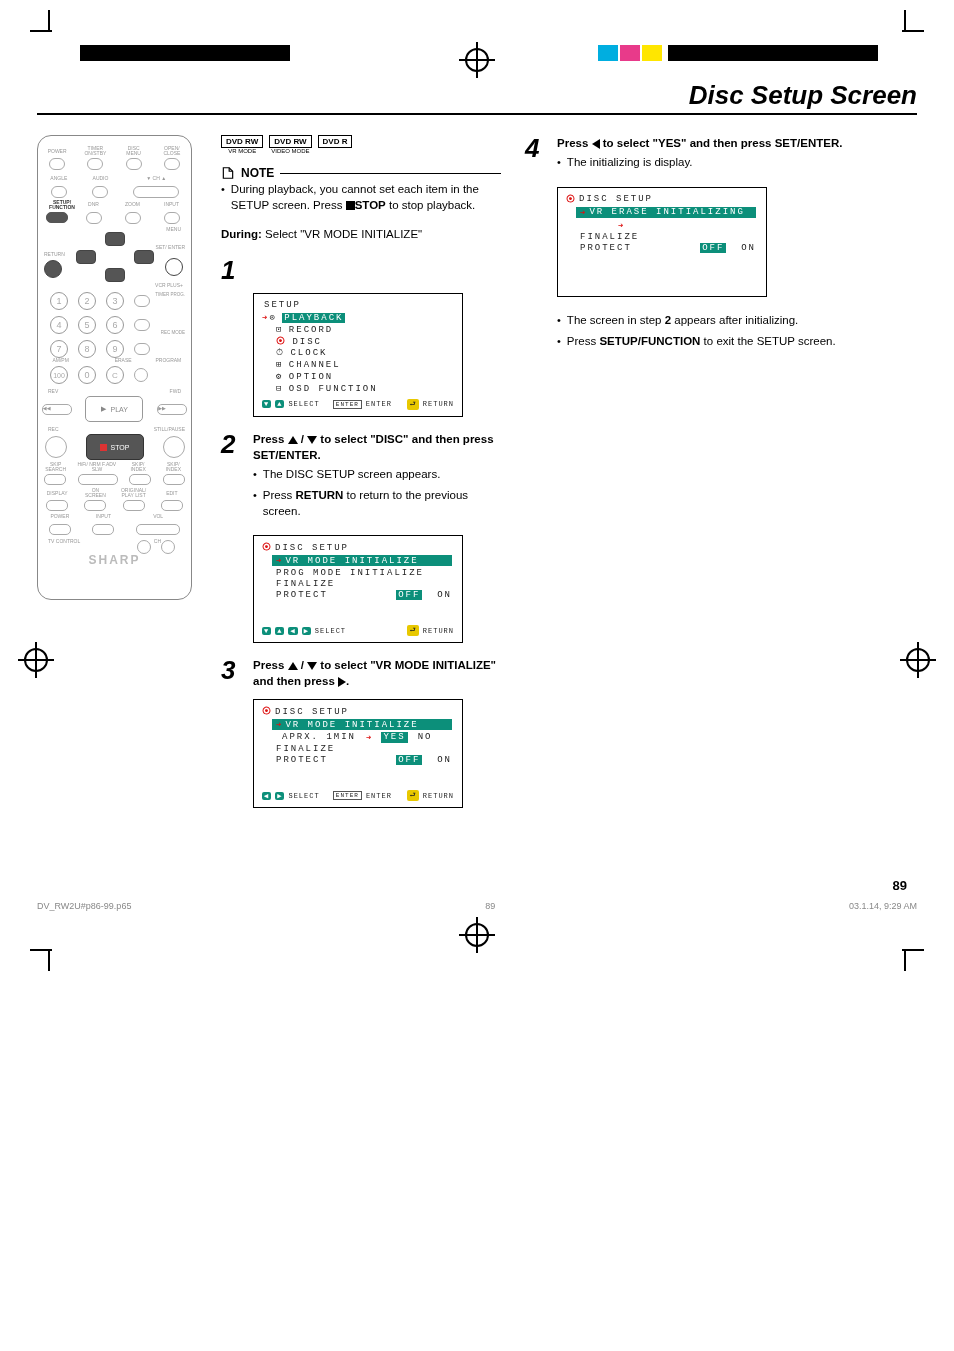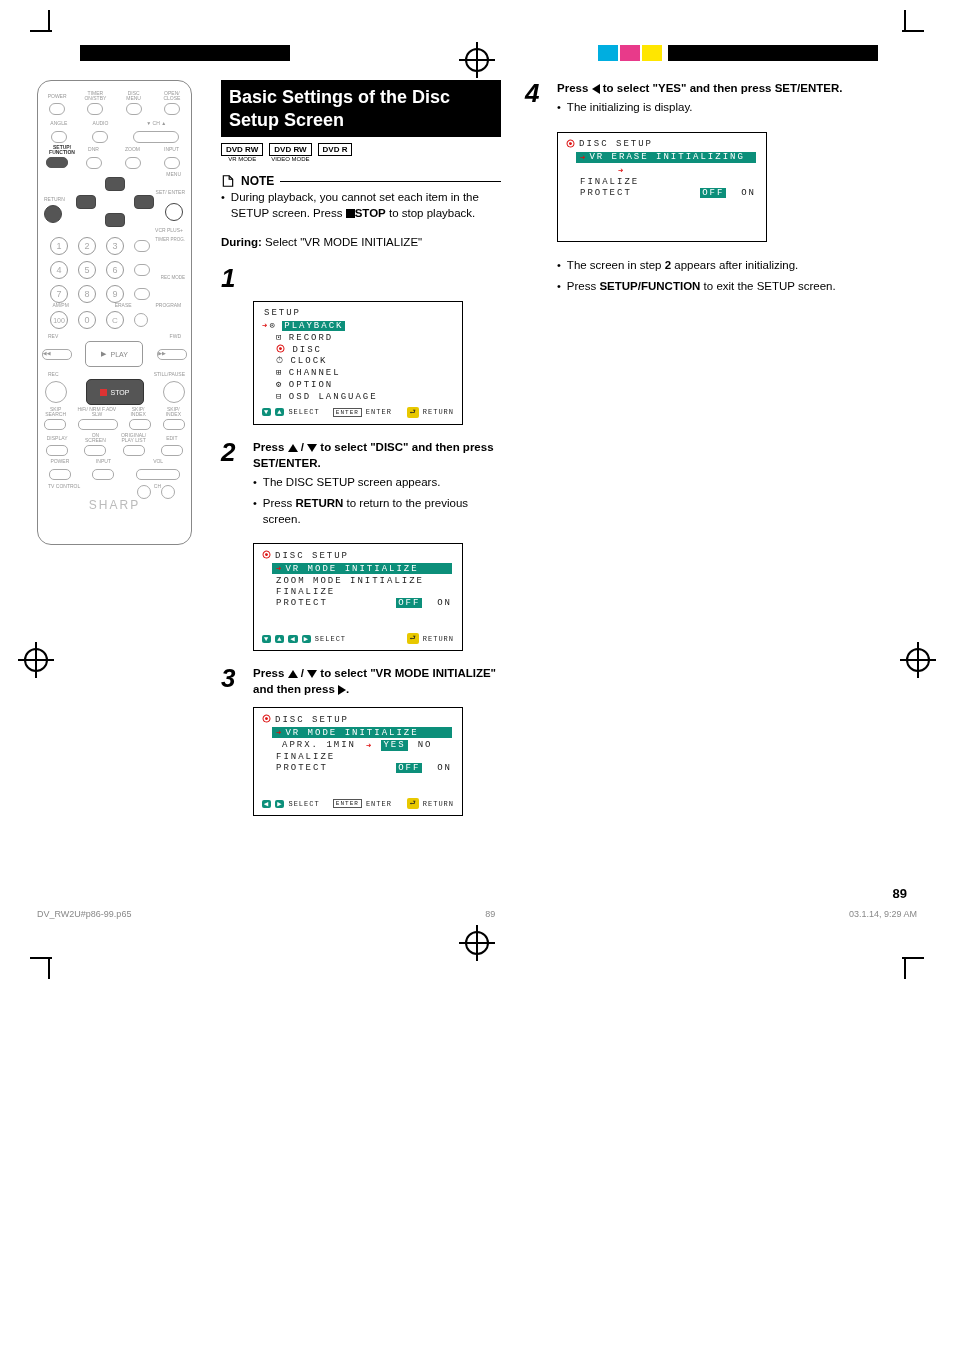--- a/index.html
+++ b/index.html
@@ -23,21 +23,21 @@
   .col-right{ flex: 1; }
   
   .remote { width: 155px; height: 465px; border: 1.5px solid #888; border-radius: 14px; position: relative; font-size: 5px; color: #999; }
   .r-row { position: absolute; left: 0; right: 0; display: flex; justify-content: space-around; align-items: center; }
   .r-btn { border: 1px solid #aaa; border-radius: 50%; width: 16px; height: 12px; border-radius: 8px; }
   .r-btn.sq { width: 22px; height: 11px; border-radius: 5px; }
   .r-lbl { font-size: 5px; color: #999; text-align: center; width: 28px; line-height: 1; }
   .r-num { width: 18px; height: 18px; border: 1px solid #999; border-radius: 50%; display: flex; align-items: center; justify-content: center; font-size: 9px; color: #aaa; }
   .r-wide { width: 58px; height: 26px; border: 1px solid #999; border-radius: 5px; display: flex; align-items: center; justify-content: center; gap: 4px; font-size: 7px; color: #888; }
   .dark { background: #555; border-color: #555; }
-  .sharp { position: absolute; bottom: 32px; left: 0; right: 0; text-align: center; color: #bbb; font-weight: normal; font-size: 12px; letter-spacing: 2px; }
+  .sharp { position: absolute; bottom: 32px; left: 0; right: 0; text-align: center; color: #bbb; font-weight: bold; font-size: 12px; letter-spacing: 2px; }
   
   .mid-header { background: #000; color: #fff; font-weight: bold; font-size: 18px; padding: 6px 8px; line-height: 1.25; margin-bottom: 6px; }
   .disc-badges { display: flex; gap: 6px; margin-bottom: 12px; font-size: 7px; }
   .badge { display: flex; flex-direction: column; align-items: center; }
   .badge .top { border: 1px solid #000; padding: 1px 4px; font-weight: bold; font-size: 8px; }
   .badge .sub { font-size: 6px; }
   .note-head { display: flex; align-items: center; gap: 6px; font-weight: bold; font-size: 12px; margin-bottom: 2px; }
   .note-head .line { flex: 1; height: 1px; background: #000; }
   .note-icon { width: 14px; height: 14px; }
   .body-text { font-size: 11.5px; line-height: 1.35; }
@@ -94,20 +94,21 @@
 </div>
 
 <div class="crosshair reg-side" style="left:18px; top:660px;">
     <div class="ring"></div>
   </div>
 <div class="crosshair reg-side" style="right:18px; top:660px;">
     <div class="ring"></div>
   </div>
 
 <div class="page">
+  <div class="page-title">Disc Setup Screen</div>
 
   <div class="columns">
 
     <div class="col-left">
       <div class="remote">
         <div class="r-row" style="top:10px;">
           <div class="r-lbl">POWER</div>
           <div class="r-lbl">TIMER ON/STBY</div>
           <div class="r-lbl">DISC MENU</div>
           <div class="r-lbl">OPEN/ CLOSE</div>
@@ -245,21 +246,20 @@
         <div style="position:absolute; right:30px; top:402px; font-size:5px;">CH</div>
         <div class="r-row" style="top:404px; justify-content:flex-end; padding-right:16px; gap:10px;">
             <div class="r-btn" style="width:14px;height:14px;border-radius:50%;"></div>
             <div class="r-btn" style="width:14px;height:14px;border-radius:50%;"></div>
           </div>
         <div class="sharp">SHARP</div>
       </div>
     </div>
 
     <div class="col-mid">
-      <div class="mid-header">Basic Settings of the Disc Setup Screen</div>
       <div class="disc-badges">
         <div class="badge">
             <div class="top">DVD RW</div>
             <div class="sub">VR MODE</div>
           </div>
         <div class="badge">
             <div class="top">DVD RW</div>
             <div class="sub">VIDEO MODE</div>
           </div>
         <div class="badge">
@@ -291,21 +291,21 @@
         <div class="step-num">1</div>
       </div>
       <div class="osd">
         <div class="title">SETUP</div>
         <div class="row sel"><span style="letter-spacing:0;">⊙</span> <span class="hl">PLAYBACK</span></div>
         <div class="row"><span style="letter-spacing:0;">⊡</span> <span>RECORD</span></div>
         <div class="row"><span class="redico" style="letter-spacing:0;">⦿</span> <span>DISC</span></div>
         <div class="row"><span style="letter-spacing:0;">⏱</span> <span>CLOCK</span></div>
         <div class="row"><span style="letter-spacing:0;">⊞</span> <span>CHANNEL</span></div>
         <div class="row"><span style="letter-spacing:0;">⚙</span> <span>OPTION</span></div>
-        <div class="row"><span style="letter-spacing:0;">⊟</span> <span>OSD LANGUAGE</span></div>
+        <div class="row"><span style="letter-spacing:0;">⊟</span> <span>OSD FUNCTION</span></div>
         <div class="foot">
           <div class="grp"><span class="arbx">▼</span><span class="arbx">▲</span><span>SELECT</span>&nbsp;<span class="entbx">ENTER</span><span>ENTER</span></div>
           <div class="grp">
               <span class="retbx">⮐</span>
               <span>RETURN</span>
             </div>
         </div>
       </div>
 
       <div class="step">
@@ -324,21 +324,21 @@
       </div>
       <div class="osd">
         <div class="titlehead">
             <span class="redico">⦿</span>
             <span>DISC SETUP</span>
           </div>
         <div class="hlrow">
             <span style="color:#d11;">➔</span>
             <span>VR MODE INITIALIZE</span>
           </div>
-        <div class="row">ZOOM MODE INITIALIZE</div>
+        <div class="row">PROG MODE INITIALIZE</div>
         <div class="row">FINALIZE</div>
         <div class="rowline">
             <span>PROTECT</span>
             <span style="margin-left:auto;"><span class="opt sel">OFF</span>&nbsp;&nbsp;<span>ON</span></span>
           </div>
         <div style="height:20px;"></div>
         <div class="foot">
           <div class="grp">
               <span class="arbx">▼</span>
               <span class="arbx">▲</span>

